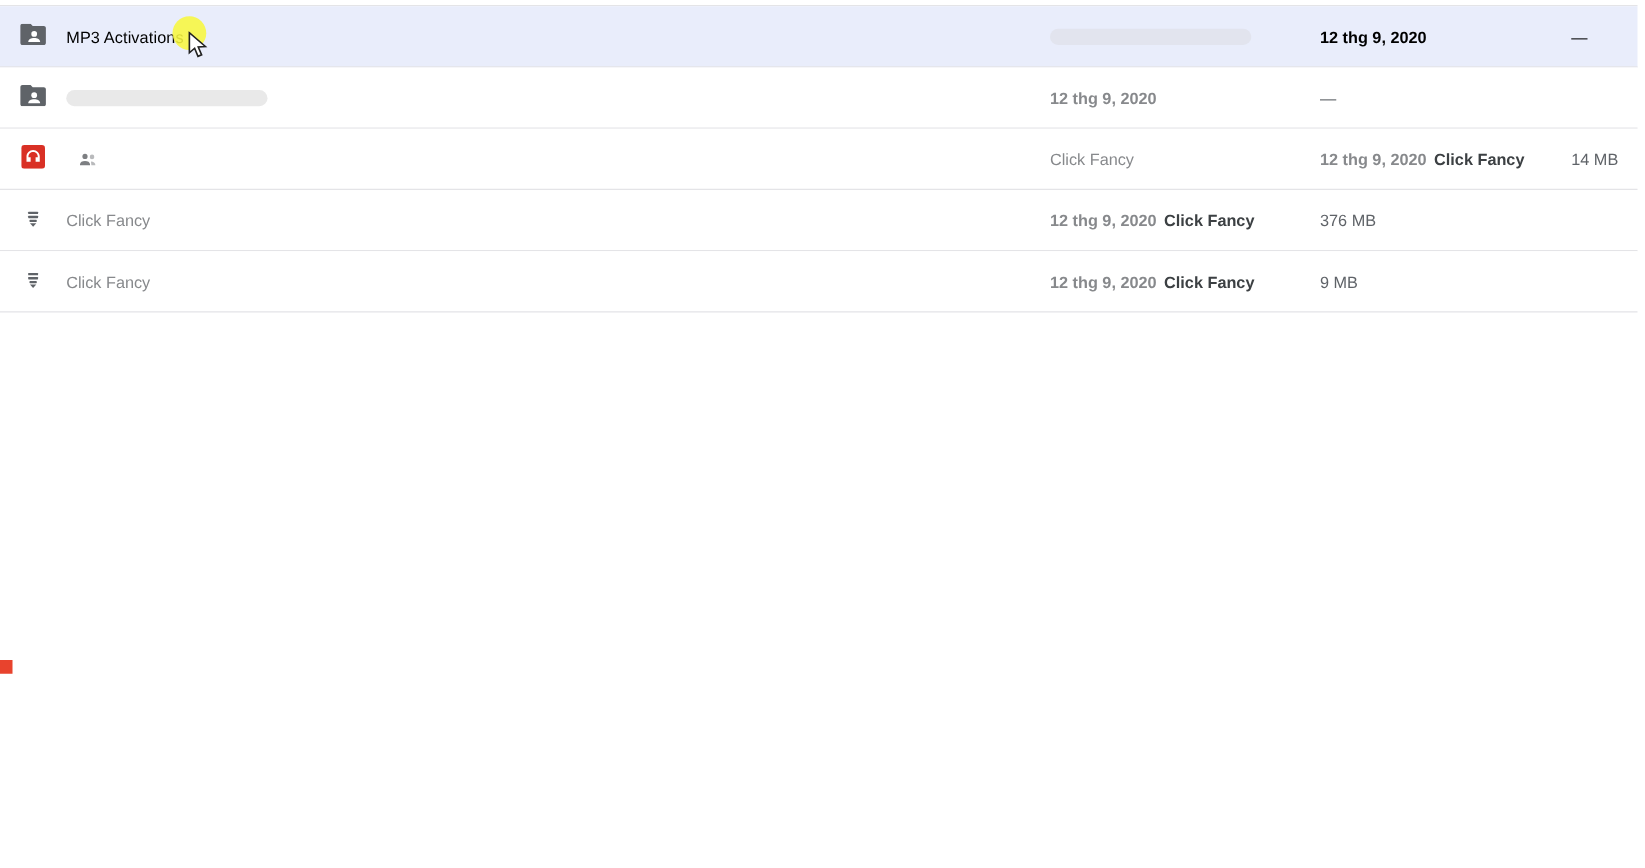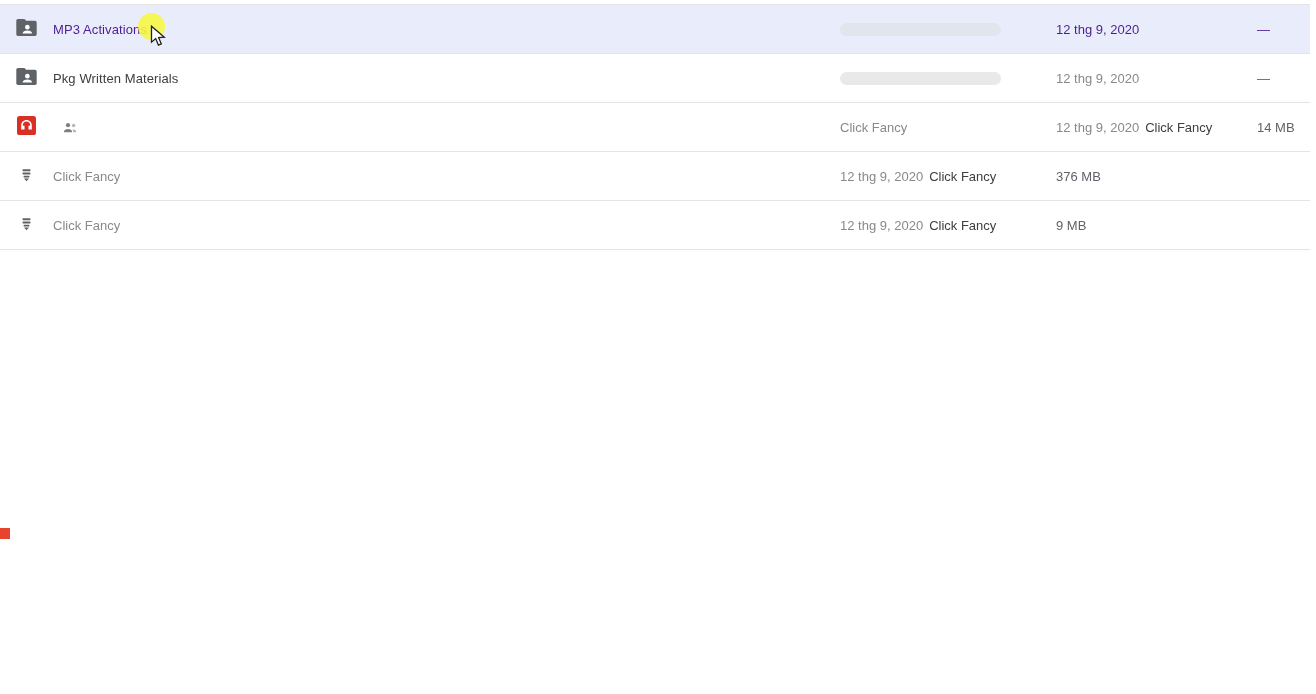--- a/index.html
+++ b/index.html
@@ -18,25 +18,25 @@
     border-bottom:1px solid #e4e4e7;
     font-size:13px;background:#fff;cursor:default;
   }
   .row.selected{background:#e9edfb;}
   .icon-cell{display:flex;justify-content:center;align-items:center;}
   .name-cell{display:flex;align-items:center;overflow:hidden;}
   .name{white-space:pre;color:#3c4043;letter-spacing:.1px;}
   .people{margin-left:10px;display:inline-flex;flex:none;}
   .owner-cell{display:flex;align-items:center;}
   .owner{color:#87898c;}
-  .mod-cell{display:flex;}
+  .mod-cell{display:flex;font-weight:bold;}
   .date{color:#87898c;}
   .by{color:#3c4043;margin-left:6px;}
   .size-cell{color:#5f6368;}
-  .selected .name,.selected .date,.selected .size-cell{color:#4c1d95;}
+  .selected .name,.selected .date,.selected .size-cell{color:#000000;}
   .skeleton{width:161px;height:13px;border-radius:7px;background:#e9e9e9;}
   .selected .skeleton{background:#e2e4ee;}
   .click-highlight{
     position:absolute;left:138px;top:13px;width:27px;height:27px;
     border-radius:50%;background:#f7f73f;opacity:.88;pointer-events:none;
   }
   .cursor{position:absolute;left:150px;top:25px;pointer-events:none;}
   .left-marker{position:absolute;left:0;top:528px;width:10px;height:11px;background:#e8432d;}
 </style>
 </head>
@@ -62,23 +62,20 @@
       </div>
       <div class="size-cell">—</div>
     </div>
     <div class="row">
       <div class="icon-cell">
         <span><svg width="21" height="17" viewBox="0 0 24 20">
             <path fill="#5f6368" d="M9.6 0H2C.9 0 0 .9 0 2v16c0 1.1.9 2 2 2h20c1.1 0 2-.9 2-2V4c0-1.1-.9-2-2-2H11.6L9.6 0z"></path>
             <circle cx="13" cy="9.6" r="2.7" fill="#ffffff"></circle>
             <path d="M7.4 17.2c0-2.6 2.6-3.8 5.6-3.8s5.6 1.2 5.6 3.8z" fill="#ffffff"></path>
           </svg></span>
-      </div>
-      <div class="name-cell">
-        <span class="name">Pkg Written Materials</span>
       </div>
       <div class="owner-cell">
         <div class="skeleton"></div>
       </div>
       <div class="mod-cell">
         <span class="date">12 thg 9, 2020</span>
       </div>
       <div class="size-cell">—</div>
     </div>
     <div class="row">

